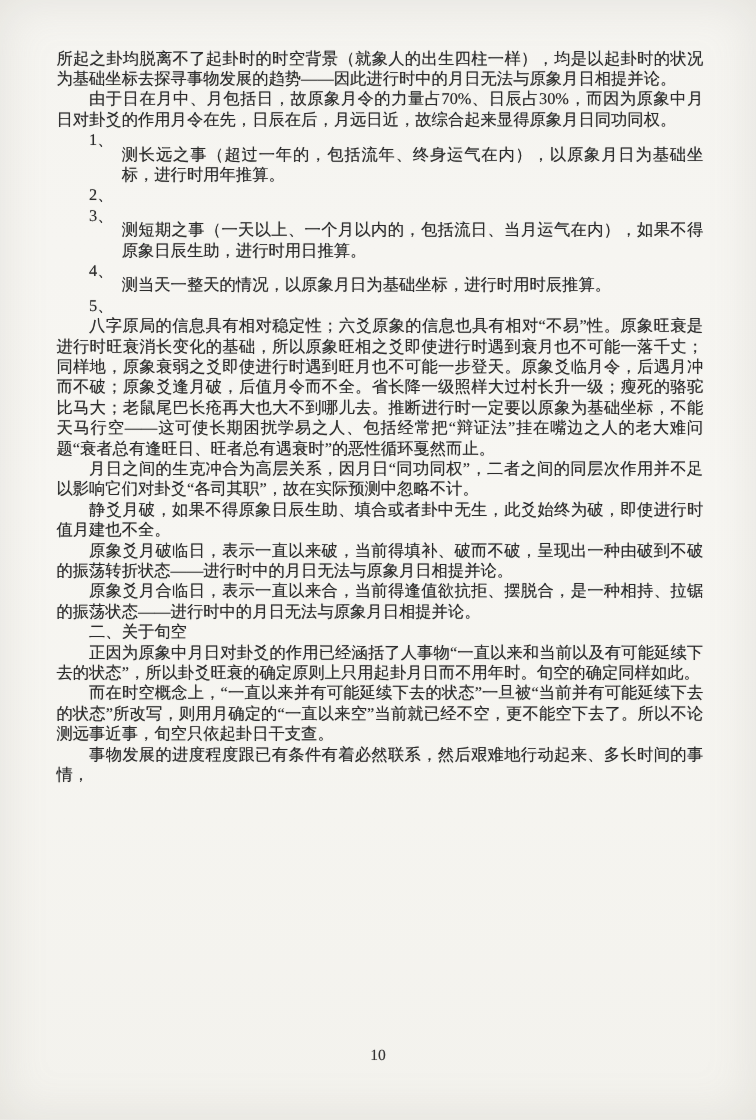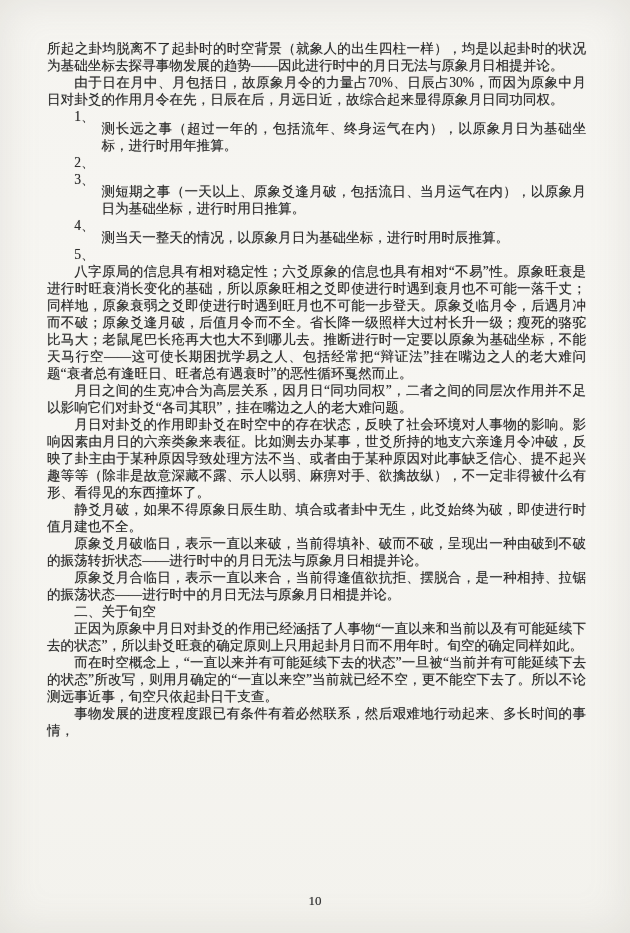--- a/index.html
+++ b/index.html
@@ -49,21 +49,21 @@
     text-align: justify;
     margin-top: 12px;
   }
   .heading {
     font-weight: normal;
   }
   .pageno {
     position: absolute;
     left: 0;
     right: 0;
-    top: 893px;
+    top: 871px;
     text-align: center;
     font-family: "Liberation Serif", "DejaVu Serif", serif;
     font-size: 13px;
     color: #333333;
     text-shadow: 0 0 0.7px rgba(45,45,45,0.5);
   }
 </style>
 </head>
 <body>
 
@@ -76,34 +76,33 @@
     <div class="numbered-list">
       <div class="list-item">
         <span class="num">1、</span>
         <span class="txt">测长远之事（超过一年的，包括流年、终身运气在内），以原象月日为基础坐标，进行时用年推算。</span>
       </div>
       <div class="list-item">
         <span class="num">2、</span>
       </div>
       <div class="list-item">
         <span class="num">3、</span>
-        <span class="txt">测短期之事（一天以上、原象爻逢月破，包括流日、当月运气在内），以原象月日为基础坐标，进行时用日推算。</span>
+        <span class="txt">测短期之事（一天以上、一个月以内的，包括流日、当月运气在内），如果不得原象日辰生助，进行时用日推算。</span>
       </div>
       <div class="list-item">
         <span class="num">4、</span>
         <span class="txt">测当天一整天的情况，以原象月日为基础坐标，进行时用时辰推算。</span>
       </div>
       <div class="list-item">
         <span class="num">5、</span>
       </div>
     </div>
 
     <p>八字原局的信息具有相对稳定性；六爻原象的信息也具有相对“不易”性。原象旺衰是进行时旺衰消长变化的基础，所以原象旺相之爻即使进行时遇到衰月也不可能一落千丈；同样地，原象衰弱之爻即使进行时遇到旺月也不可能一步登天。原象爻临月令，后遇月冲而不破；原象爻逢月破，后值月令而不全。省长降一级照样大过村长升一级；瘦死的骆驼比马大；老鼠尾巴长疮再大也大不到哪儿去。推断进行时一定要以原象为基础坐标，不能天马行空——这可使长期困扰学易之人、包括经常把“辩证法”挂在嘴边之人的老大难问题“衰者总有逢旺日、旺者总有遇衰时”的恶性循环戛然而止。</p>
-    <p>月日之间的生克冲合为高层关系，因月日“同功同权”，二者之间的同层次作用并不足以影响它们对卦爻“各司其职”，挂在嘴边之人的老大难问题。</p>
-    <p>月日对卦爻的作用即卦爻在时空中的存在状态，反映了社会环境对人事物的影响。影响因素由月日的六亲类象来表征。比如测去办某事，世爻所持的地支六亲逢月令冲破，反映了卦主由于某种原因导致处理方法不当、或者由于某种原因对此事缺乏信心、提不起兴趣等等（除非是故意深藏不露、示人以弱、麻痹对手、欲擒故纵），不一定非得被什么有形、看得见的东西撞坏了。</p>
+    <p>月日之间的生克冲合为高层关系，因月日“同功同权”，二者之间的同层次作用并不足以影响它们对卦爻“各司其职”，故在实际预测中忽略不计。</p>
     <p>静爻月破，如果不得原象日辰生助、填合或者卦中无生，此爻始终为破，即使进行时值月建也不全。</p>
     <p>原象爻月破临日，表示一直以来破，当前得填补、破而不破，呈现出一种由破到不破的振荡转折状态——进行时中的月日无法与原象月日相提并论。</p>
     <p>原象爻月合临日，表示一直以来合，当前得逢值欲抗拒、摆脱合，是一种相持、拉锯的振荡状态——进行时中的月日无法与原象月日相提并论。</p>
 
     <p class="heading">二、关于旬空</p>
 
     <p>正因为原象中月日对卦爻的作用已经涵括了人事物“一直以来和当前以及有可能延续下去的状态”，所以卦爻旺衰的确定原则上只用起卦月日而不用年时。旬空的确定同样如此。</p>
     <p>而在时空概念上，“一直以来并有可能延续下去的状态”一旦被“当前并有可能延续下去的状态”所改写，则用月确定的“一直以来空”当前就已经不空，更不能空下去了。所以不论测远事近事，旬空只依起卦日干支查。</p>
     <p>事物发展的进度程度跟已有条件有着必然联系，然后艰难地行动起来、多长时间的事情，</p>
 

